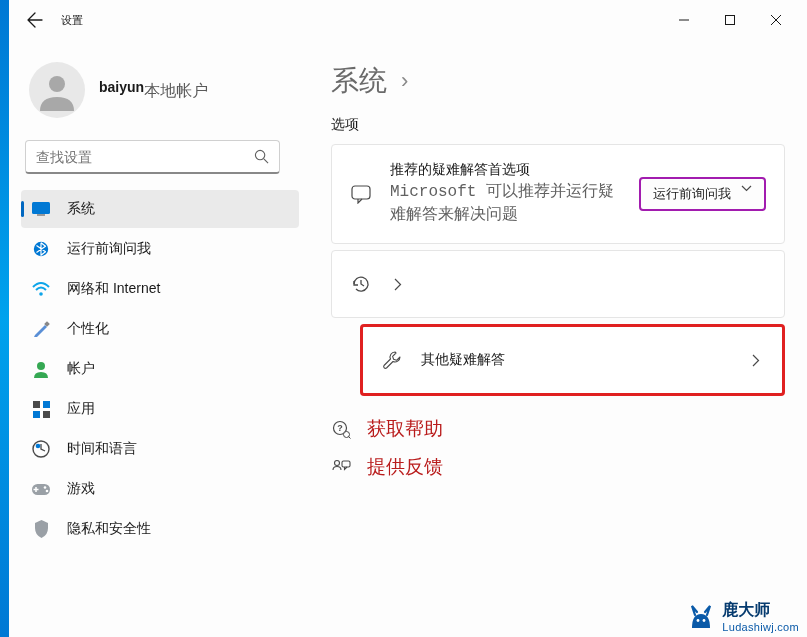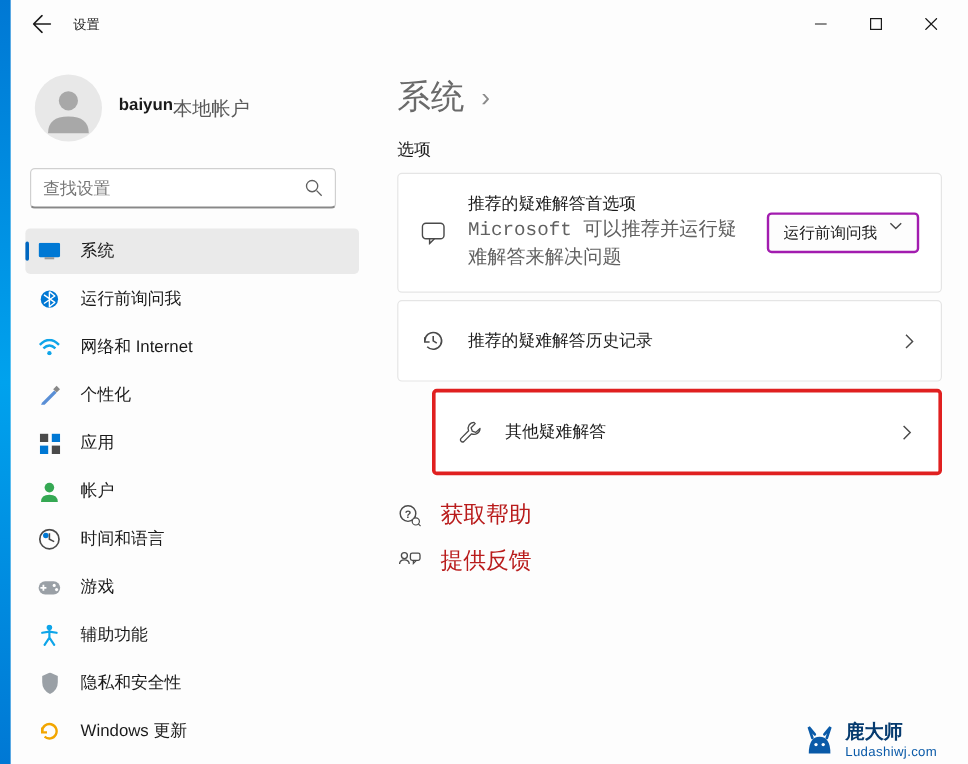--- a/index.html
+++ b/index.html
@@ -54,21 +54,21 @@
     
     .dropdown { border: 2px solid #a21caf; border-radius: 4px; padding: 6px 12px; display: flex; gap: 10px; font-size: 13px; color: #1a1a1a; cursor: pointer; background: #fdfdfd; min-width: 118px; }
     
     .highlight-card { border: 3px solid #e02020; margin-left: 29px; }
     
     .footer-links { margin-top: 20px; display: flex; flex-direction: column; gap: 12px; }
     .footer-link { display: flex; align-items: center; gap: 16px; cursor: pointer; }
     .footer-link-icon { width: 20px; height: 20px; display: flex; align-items: center; justify-content: center; }
     .footer-link-text { font-size: 19px; color: #b91c1c; }
     
-    .watermark { position: absolute; right: 26px; bottom: 4px; display: flex; align-items: center; gap: 6px; }
+    .watermark { position: absolute; right: 8px; bottom: 4px; display: flex; align-items: center; gap: 6px; }
     .wm-logo { width: 30px; height: 30px; }
     .wm-text-cn { font-size: 16px; font-weight: 700; color: #063b6f; }
     .wm-text-en { font-size: 11px; color: #0a5aa8; letter-spacing: 0.3px; }
   </style>
 </head>
 <body>
 
 <div class="left-edge"></div>
 <div class="window">
 
@@ -154,40 +154,40 @@
           <span class="nav-icon">
               <svg width="18" height="18" viewBox="0 0 18 18">
                 <path d="M3 15 L13 5 L15 7 L5 17 L2 17 Z" fill="#5a8fd6"></path>
                 <rect x="13" y="2" width="4" height="4" transform="rotate(45 15 4)" fill="#888"></rect>
               </svg>
             </span>
           <span class="nav-label">个性化</span>
         </div>
         <div class="nav-item">
           <span class="nav-icon">
+              <svg width="16" height="17" viewBox="0 0 16 17">
+                <circle cx="8" cy="5" r="4" fill="#35a853"></circle>
+                <path d="M1 17 Q1 11 8 11 Q15 11 15 17 Z" fill="#35a853"></path>
+              </svg>
+            </span>
+          <span class="nav-label">帐户</span>
+        </div>
+        <div class="nav-item">
+          <span class="nav-icon">
               <svg width="17" height="17" viewBox="0 0 17 17">
                 <rect x="0" y="0" width="7" height="7" fill="#4a4a4a"></rect>
                 <rect x="10" y="0" width="7" height="7" fill="#0078d4"></rect>
                 <rect x="0" y="10" width="7" height="7" fill="#0078d4"></rect>
                 <rect x="10" y="10" width="7" height="7" fill="#4a4a4a"></rect>
               </svg>
             </span>
           <span class="nav-label">应用</span>
         </div>
         <div class="nav-item">
           <span class="nav-icon">
-              <svg width="16" height="17" viewBox="0 0 16 17">
-                <circle cx="8" cy="5" r="4" fill="#35a853"></circle>
-                <path d="M1 17 Q1 11 8 11 Q15 11 15 17 Z" fill="#35a853"></path>
-              </svg>
-            </span>
-          <span class="nav-label">帐户</span>
-        </div>
-        <div class="nav-item">
-          <span class="nav-icon">
               <svg width="18" height="18" viewBox="0 0 18 18">
                 <circle cx="9" cy="9" r="8" stroke="#4a4a4a" stroke-width="1.4" fill="none"></circle>
                 <path d="M9 4 V9 L13 11" stroke="#4a4a4a" stroke-width="1.3" fill="none"></path>
                 <circle cx="6" cy="6" r="2.3" fill="#0078d4"></circle>
               </svg>
             </span>
           <span class="nav-label">时间和语言</span>
         </div>
         <div class="nav-item">
           <span class="nav-icon">
@@ -195,43 +195,25 @@
                 <rect x="1" y="1" width="18" height="11" rx="5.5" fill="#9aa0a6"></rect>
                 <path d="M5 4 V9 M2.5 6.5 H7.5" stroke="#fff" stroke-width="1.5"></path>
                 <circle cx="14" cy="4.5" r="1.3" fill="#fff"></circle>
                 <circle cx="16" cy="8" r="1.3" fill="#fff"></circle>
               </svg>
             </span>
           <span class="nav-label">游戏</span>
         </div>
         <div class="nav-item">
           <span class="nav-icon">
-              <svg width="16" height="18" viewBox="0 0 16 18">
-                <circle cx="8" cy="2.5" r="2.3" fill="#0ea5e9"></circle>
-                <path d="M8 5 V11 M2 7 L8 6 L14 7 M8 11 L4 17 M8 11 L12 17" stroke="#0ea5e9" stroke-width="1.8" stroke-linecap="round"></path>
-              </svg>
-            </span>
-          <span class="nav-label">辅助功能</span>
-        </div>
-        <div class="nav-item">
-          <span class="nav-icon">
               <svg width="15" height="18" viewBox="0 0 15 18">
                 <path d="M7.5 0 L14 3 V8 Q14 15 7.5 18 Q1 15 1 8 V3 Z" fill="#9aa0a6"></path>
               </svg>
             </span>
           <span class="nav-label">隐私和安全性</span>
-        </div>
-        <div class="nav-item">
-          <span class="nav-icon">
-              <svg width="18" height="18" viewBox="0 0 18 18">
-                <path d="M3 9 A6 6 0 1 1 5 13.5" stroke="#f2a600" stroke-width="2" fill="none"></path>
-                <path d="M3 6 V10 H7" stroke="#f2a600" stroke-width="2" fill="none"></path>
-              </svg>
-            </span>
-          <span class="nav-label">Windows 更新</span>
         </div>
       </div>
     </div>
 
     <div class="content">
       <div class="breadcrumb">
         <span class="bc-item">系统</span>
         <span class="bc-sep">›</span>
       </div>
 
@@ -259,23 +241,20 @@
       </div>
 
       <div class="card">
         <div class="card-row">
           <div class="card-icon">
             <svg width="20" height="20" viewBox="0 0 20 20">
                 <path d="M3 10 A7 7 0 1 1 5 15" stroke="#4a4a4a" stroke-width="1.3" fill="none"></path>
                 <path d="M3 7 V11 H7" stroke="#4a4a4a" stroke-width="1.3" fill="none"></path>
                 <path d="M10 6 V10 L13 12" stroke="#4a4a4a" stroke-width="1.3" fill="none"></path>
               </svg>
-          </div>
-          <div class="card-texts">
-            <div class="card-title">推荐的疑难解答历史记录</div>
           </div>
           <div class="card-chevron">
             <svg width="8" height="13" viewBox="0 0 8 13">
                 <path d="M1 1 L6.5 6.5 L1 12" stroke="#4a4a4a" stroke-width="1.2" fill="none"></path>
               </svg>
           </div>
         </div>
       </div>
 
       <div class="card highlight-card">

